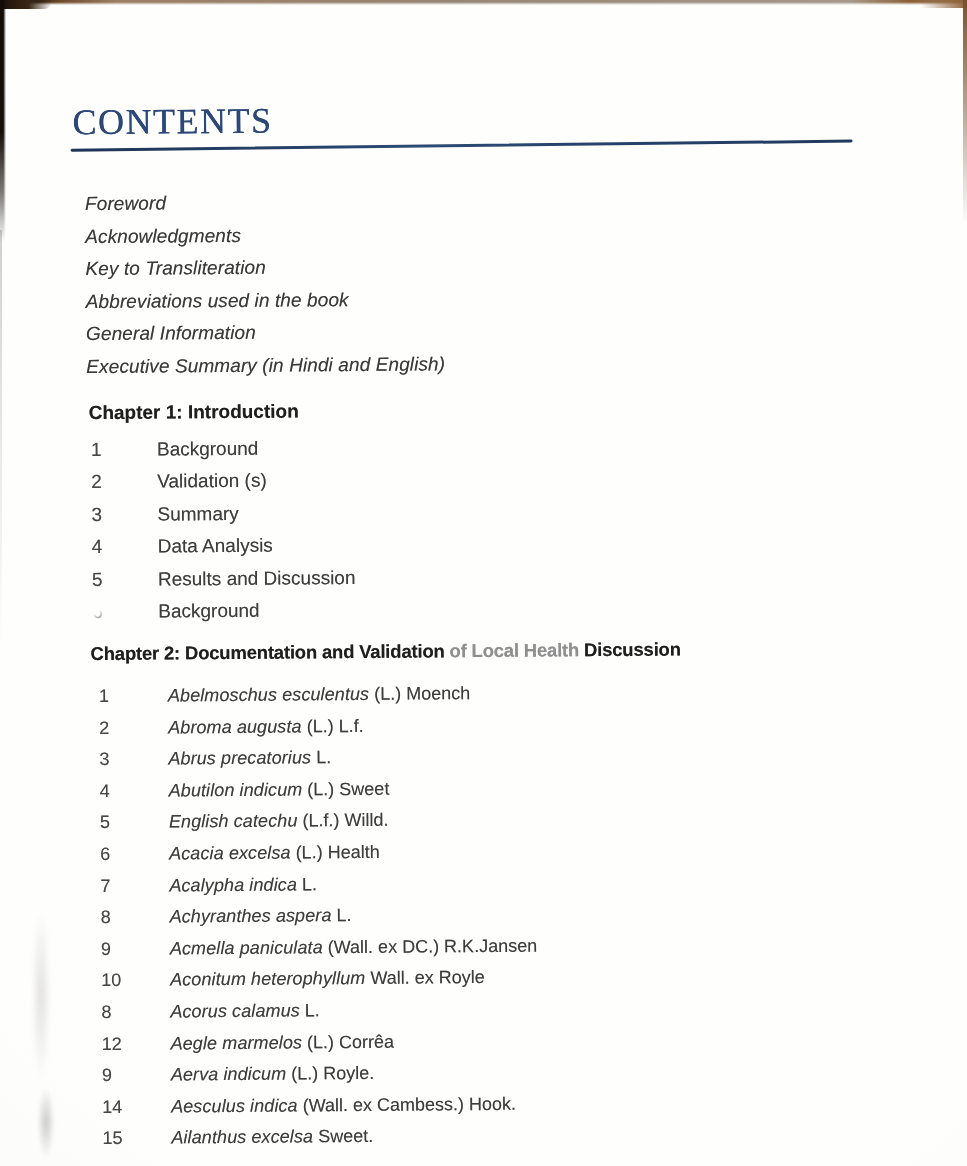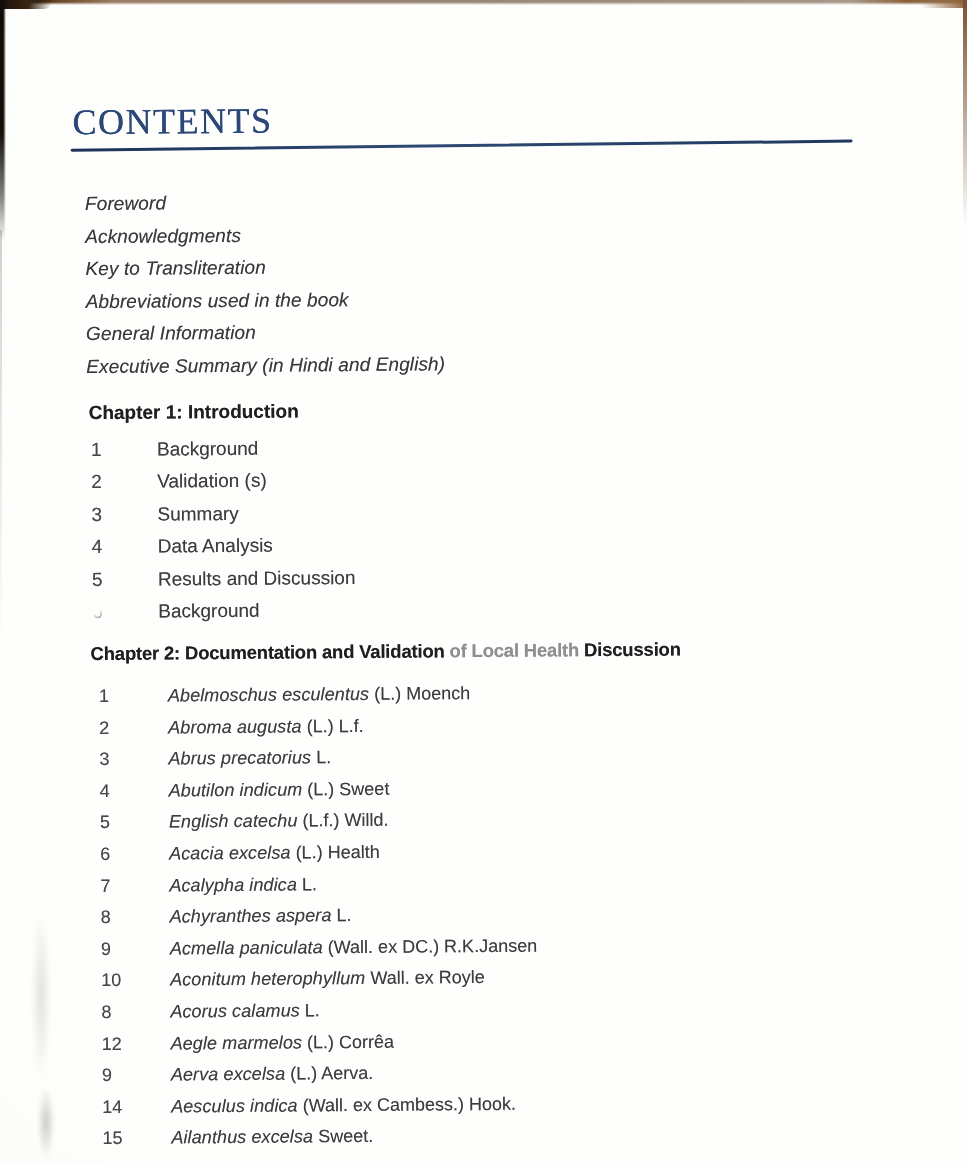--- a/index.html
+++ b/index.html
@@ -219,21 +219,21 @@
         <div class="row">
           <span class="num">8</span>
           <span class="label"><span class="species">Acorus calamus</span><span class="author"> L.</span></span>
         </div>
         <div class="row">
           <span class="num">12</span>
           <span class="label"><span class="species">Aegle marmelos</span><span class="author"> (L.) Corrêa</span></span>
         </div>
         <div class="row">
           <span class="num">9</span>
-          <span class="label"><span class="species">Aerva excelsa</span><span class="author"> (L.) Aerva.</span></span>
+          <span class="label"><span class="species">Aerva indicum</span><span class="author"> (L.) Royle.</span></span>
         </div>
         <div class="row">
           <span class="num">14</span>
           <span class="label"><span class="species">Aesculus indica</span><span class="author"> (Wall. ex Cambess.) Hook.</span></span>
         </div>
         <div class="row">
           <span class="num">15</span>
           <span class="label"><span class="species">Ailanthus excelsa</span><span class="author"> Sweet.</span></span>
         </div>
       </div>

